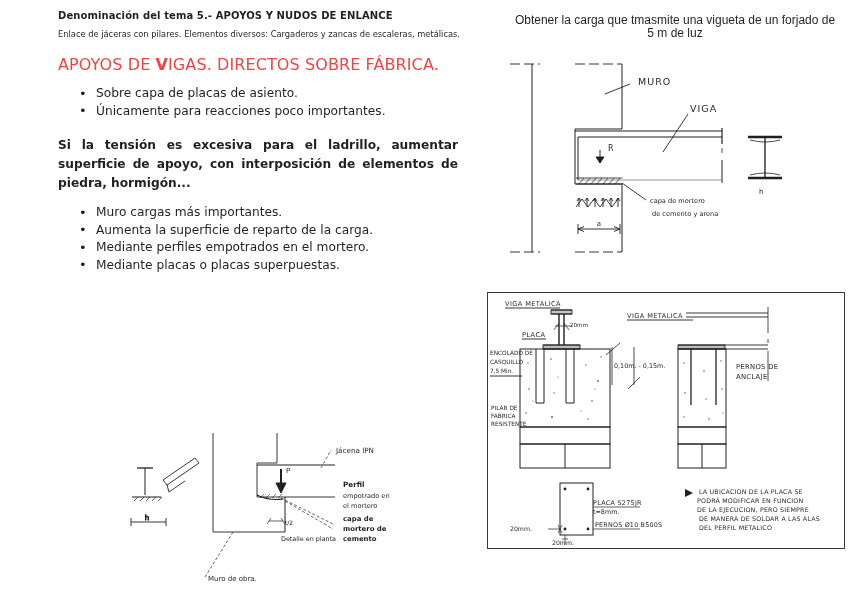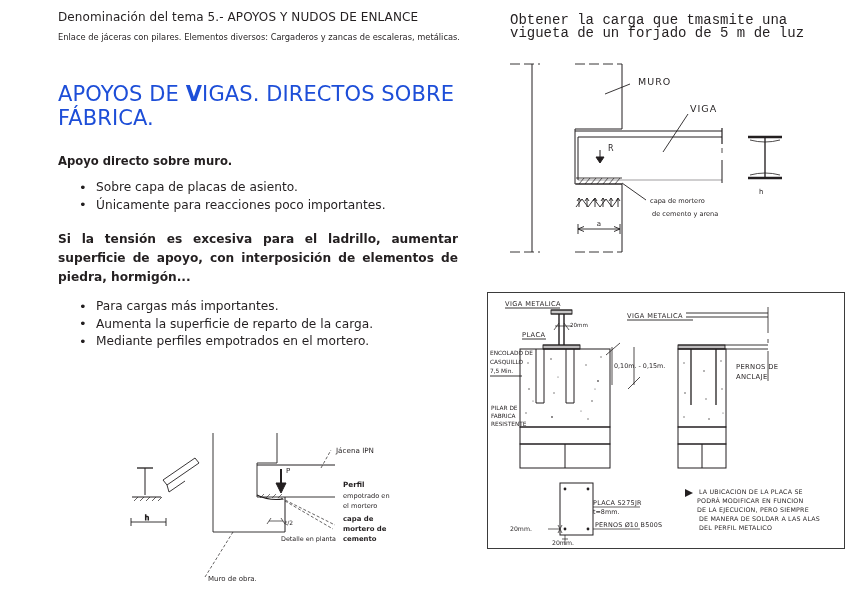--- a/index.html
+++ b/index.html
@@ -16,47 +16,48 @@
   }
 
   
   #left-column {
     position: absolute;
     left: 58px; top: 10px;
     width: 450px;
   }
 
   .hdr-line1 {
-    font-size: 12px;
+    font-size: 10px;
     letter-spacing: .1px;
     color: #231f20;
     white-space: nowrap;
+    font-weight: bold;
   }
   .hdr-line2, .hdr-line3 {
     font-size: 8.3px;
     color: #231f20;
     white-space: nowrap;
     margin-top: 8px;
   }
 
   h1.doc-title {
     font-size: 16.5px;
     font-weight: 400;
     margin: 22px 0 0 0;
     letter-spacing: .1px;
     color: #231f20;
   }
   h1.doc-title .hl { font-weight: 700; }
 
   h2.doc-subtitle {
-    font-size: 21px;
+    font-size: 16px;
     font-weight: 400;
-    margin: 40px 0 0 0;
+    margin: 16px 0 0 0;
     letter-spacing: .1px;
-    color: #1d4ed8;
+    color: #ef4444;
   }
   h2.doc-subtitle .hl { font-weight: 700; }
 
   h3.section-head {
     font-size: 11.6px;
     font-weight: 700;
     margin: 24px 0 0 0;
     color: #231f20;
   }
 
@@ -88,23 +89,24 @@
     color: #231f20;
     text-justify: inter-word;
     font-weight: bold;
   }
 
   
   #red-note {
     position: absolute;
     left: 510px; top: 14px;
     width: 330px;
-    font-family: Liberation Mono, monospace;
-    font-size: 14px;
+    font-family: Liberation Sans, sans-serif;
+    font-size: 12px;
     line-height: 13px;
+    text-align: center;
   }
 
   
   .diagram { position: absolute; }
   .diagram svg { display: block; }
 
   #diagram-muro-viga { left: 500px; top: 52px; }
   #diagram-placa-reparto {
     left: 487px; top: 292px;
     border: 1px solid #3b3b3b;
@@ -118,32 +120,32 @@
 <div id="left-column">
 
   <div>
     <div class="hdr-line1">Denominación del tema 5.- APOYOS Y NUDOS DE ENLANCE</div>
     <div class="hdr-line2">Enlace de jáceras con pilares. Elementos diversos: Cargaderos y zancas de escaleras, metálicas.</div>
   </div>
 
 
   <h2 class="doc-subtitle">APOYOS DE <span class="hl">V</span>IGAS. DIRECTOS SOBRE FÁBRICA.</h2>
 
-  <h3 class="section-head">Apoyo directo sobre muro.</h3>
   <ul class="bullets">
     <li>Sobre capa de placas de asiento.</li>
     <li>Únicamente para reacciones poco importantes.</li>
   </ul>
 
   <p class="body-par">Si la tensión es excesiva para el ladrillo, aumentar superficie de apoyo, con interposición de elementos de piedra, hormigón...</p>
 
   <ul class="bullets">
-    <li>Para cargas más importantes.</li>
+    <li>Muro cargas más importantes.</li>
     <li>Aumenta la superficie de reparto de la carga.</li>
     <li>Mediante perfiles empotrados en el mortero.</li>
+    <li>Mediante placas o placas superpuestas.</li>
   </ul>
 </div>
 
 <div id="red-note">Obtener la carga que tmasmite una vigueta de un forjado de 5 m de luz</div>
 
 <div class="diagram" id="diagram-muro-viga">
 <svg width="345" height="235" viewBox="0 0 345 235" xmlns="http://www.w3.org/2000/svg">
   <g stroke="#231f20" fill="none" stroke-width="1">
 
     <path d="M10 12 L40 12" stroke-dasharray="10,4" stroke-width="0.9"></path>

